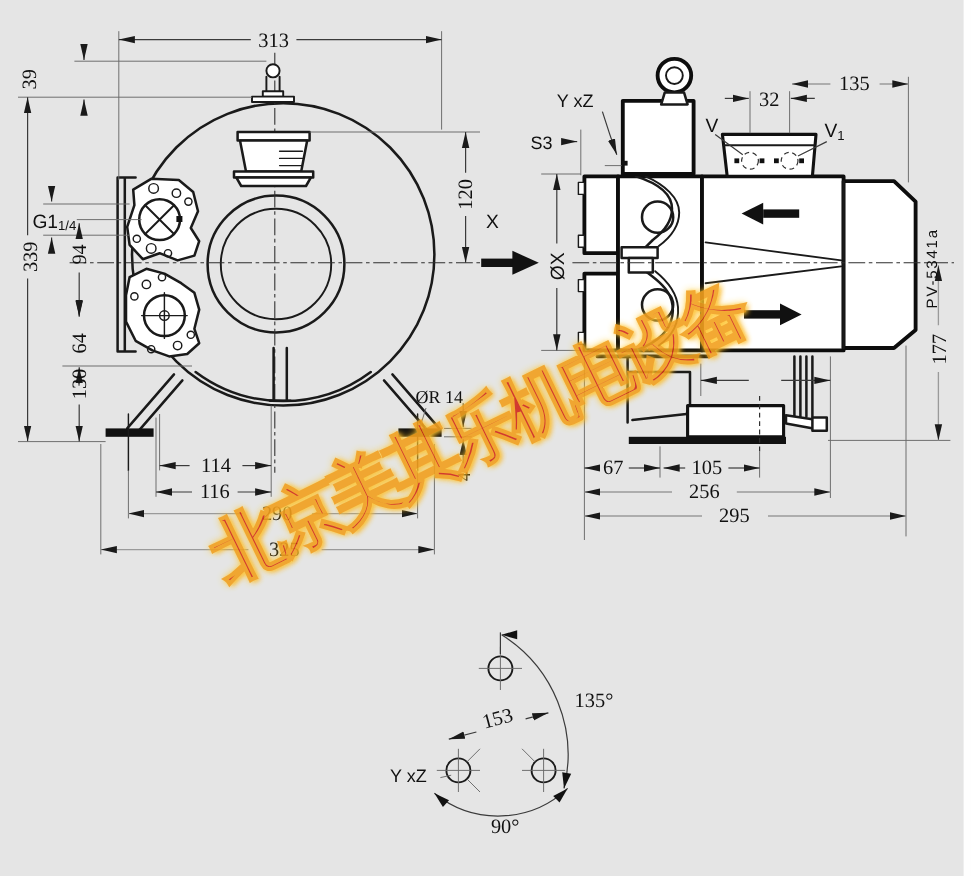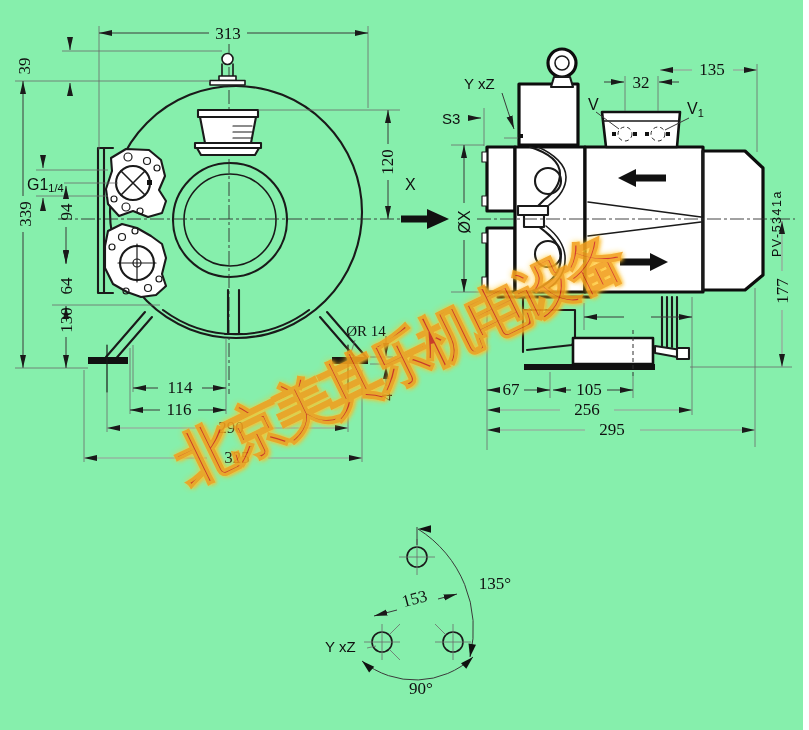--- a/index.html
+++ b/index.html
@@ -1,16 +1,16 @@
 <!DOCTYPE html>
 <html><head>
 <meta charset="utf-8">
 <style>
   html,body{margin:0;padding:0;background:#fff;}
-  #stage{position:relative;width:803px;height:730px;background:#86efac;overflow:hidden;
+  #stage{position:relative;width:803px;height:730px;background:#e5e5e5;overflow:hidden;
          font-family:"Liberation Sans",sans-serif;}
   svg{position:absolute;left:0;top:0;}
   
   .o1{stroke:#1a1a1a;stroke-width:1.2;fill:none;stroke-linejoin:round;stroke-linecap:round}
   .o15{stroke:#1a1a1a;stroke-width:1.6;fill:none;stroke-linejoin:round;stroke-linecap:round}
   .o2{stroke:#1a1a1a;stroke-width:2.1;fill:none;stroke-linejoin:round;stroke-linecap:round}
   .o25{stroke:#111;stroke-width:2.6;fill:none;stroke-linejoin:round;stroke-linecap:round}
   .o3{stroke:#0d0d0d;stroke-width:3.2;fill:none;stroke-linejoin:round;stroke-linecap:round}
   .fw{fill:#ffffff}
   .fb{fill:#111;stroke:none}

